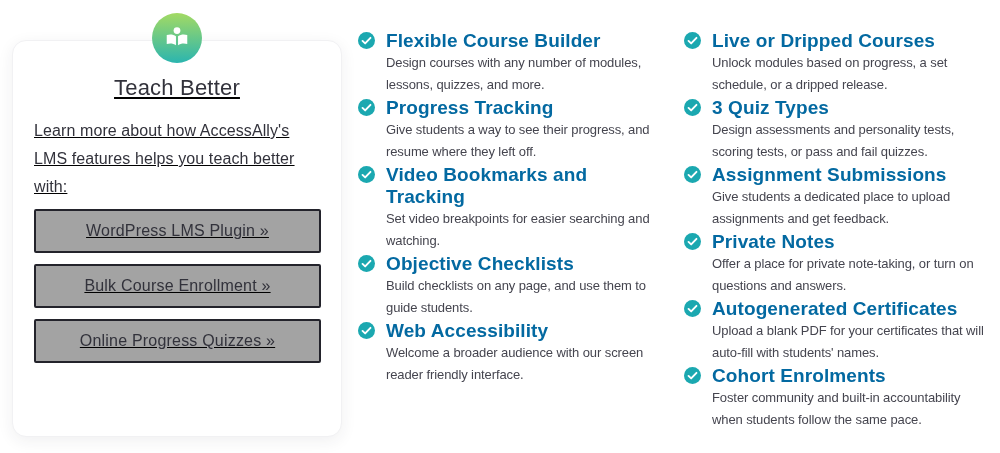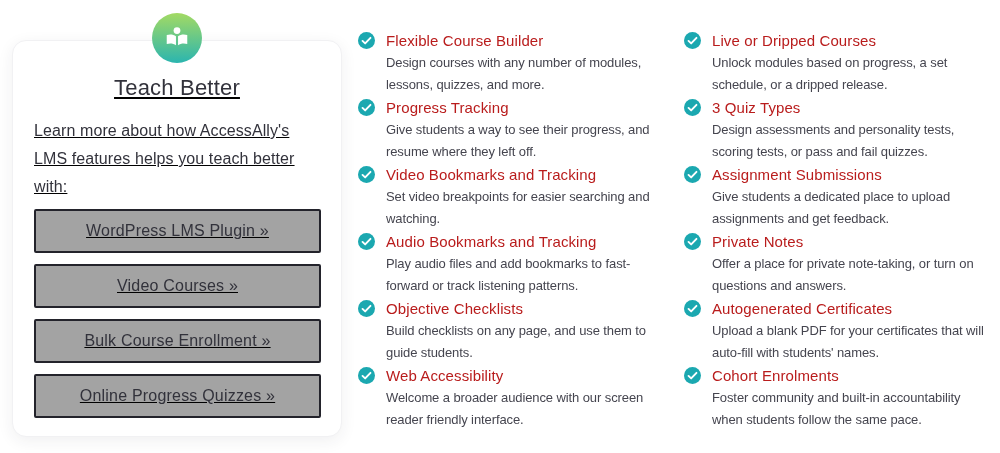--- a/index.html
+++ b/index.html
@@ -53,21 +53,21 @@
   .feature-col{position:absolute;top:30px;}
   .feature-col.col-a{left:358px;width:312px;}
   .feature-col.col-b{left:684px;width:306px;}
   .feature-item{
     display:grid;grid-template-columns:17px 1fr;column-gap:11px;
     margin-bottom:2px;
   }
   .check-icon{width:17px;height:17px;margin-top:2px;}
   .check-icon circle{fill:var(--accent);}
   .feature-title{
-    font-size:15px;font-weight:400;color:#b91c1c;line-height:22px;
+    font-size:19px;font-weight:700;color:#0369a1;line-height:22px;
     letter-spacing:.1px;
   }
   .feature-desc{
     font-size:13px;font-weight:400;color:var(--body-text);
     line-height:21.5px;letter-spacing:-0.1px;
     max-width:292px;
   }
   .col-b .feature-desc{max-width:288px;}
 </style>
 </head>
@@ -80,21 +80,20 @@
       <svg viewBox="0 0 24 24" aria-hidden="true">
         <circle cx="12" cy="5.6" r="2.9" fill="#ffffff"></circle>
         <path d="M11.1 10.4 C9.1 8.9 5.9 8.5 3.2 9.4 L3.2 17.2 C5.9 16.3 9.1 16.7 11.1 18.2 Z" fill="#ffffff"></path>
         <path d="M12.9 10.4 C14.9 8.9 18.1 8.5 20.8 9.4 L20.8 17.2 C18.1 16.3 14.9 16.7 12.9 18.2 Z" fill="#ffffff"></path>
       </svg>
     </div>
     <h2 class="card-title">Teach Better</h2>
     <p class="card-desc">Learn more about how AccessAlly's LMS features helps you teach better with:</p>
     <div class="card-buttons">
       <button class="card-btn">WordPress LMS Plugin »</button>
-      <button class="card-btn">Video Courses »</button>
       <button class="card-btn">Bulk Course Enrollment »</button>
       <button class="card-btn">Online Progress Quizzes »</button>
     </div>
   </div>
 
   <div class="feature-col col-a">
 
     <div class="feature-item">
       <svg class="check-icon" viewBox="0 0 24 24">
           <circle cx="12" cy="12" r="12"></circle>
@@ -121,30 +120,20 @@
       <svg class="check-icon" viewBox="0 0 24 24">
           <circle cx="12" cy="12" r="12"></circle>
           <path d="M6.4 12.6 L10.1 16.1 L17.6 8.3" stroke="#ffffff" stroke-width="2.7" fill="none" stroke-linecap="round" stroke-linejoin="round"></path>
         </svg>
       <div>
         <div class="feature-title">Video Bookmarks and Tracking</div>
         <div class="feature-desc">Set video breakpoints for easier searching and watching.</div>
       </div>
     </div>
 
-    <div class="feature-item">
-      <svg class="check-icon" viewBox="0 0 24 24">
-          <circle cx="12" cy="12" r="12"></circle>
-          <path d="M6.4 12.6 L10.1 16.1 L17.6 8.3" stroke="#ffffff" stroke-width="2.7" fill="none" stroke-linecap="round" stroke-linejoin="round"></path>
-        </svg>
-      <div>
-        <div class="feature-title">Audio Bookmarks and Tracking</div>
-        <div class="feature-desc">Play audio files and add bookmarks to fast-forward or track listening patterns.</div>
-      </div>
-    </div>
 
     <div class="feature-item">
       <svg class="check-icon" viewBox="0 0 24 24">
           <circle cx="12" cy="12" r="12"></circle>
           <path d="M6.4 12.6 L10.1 16.1 L17.6 8.3" stroke="#ffffff" stroke-width="2.7" fill="none" stroke-linecap="round" stroke-linejoin="round"></path>
         </svg>
       <div>
         <div class="feature-title">Objective Checklists</div>
         <div class="feature-desc">Build checklists on any page, and use them to guide students.</div>
       </div>

